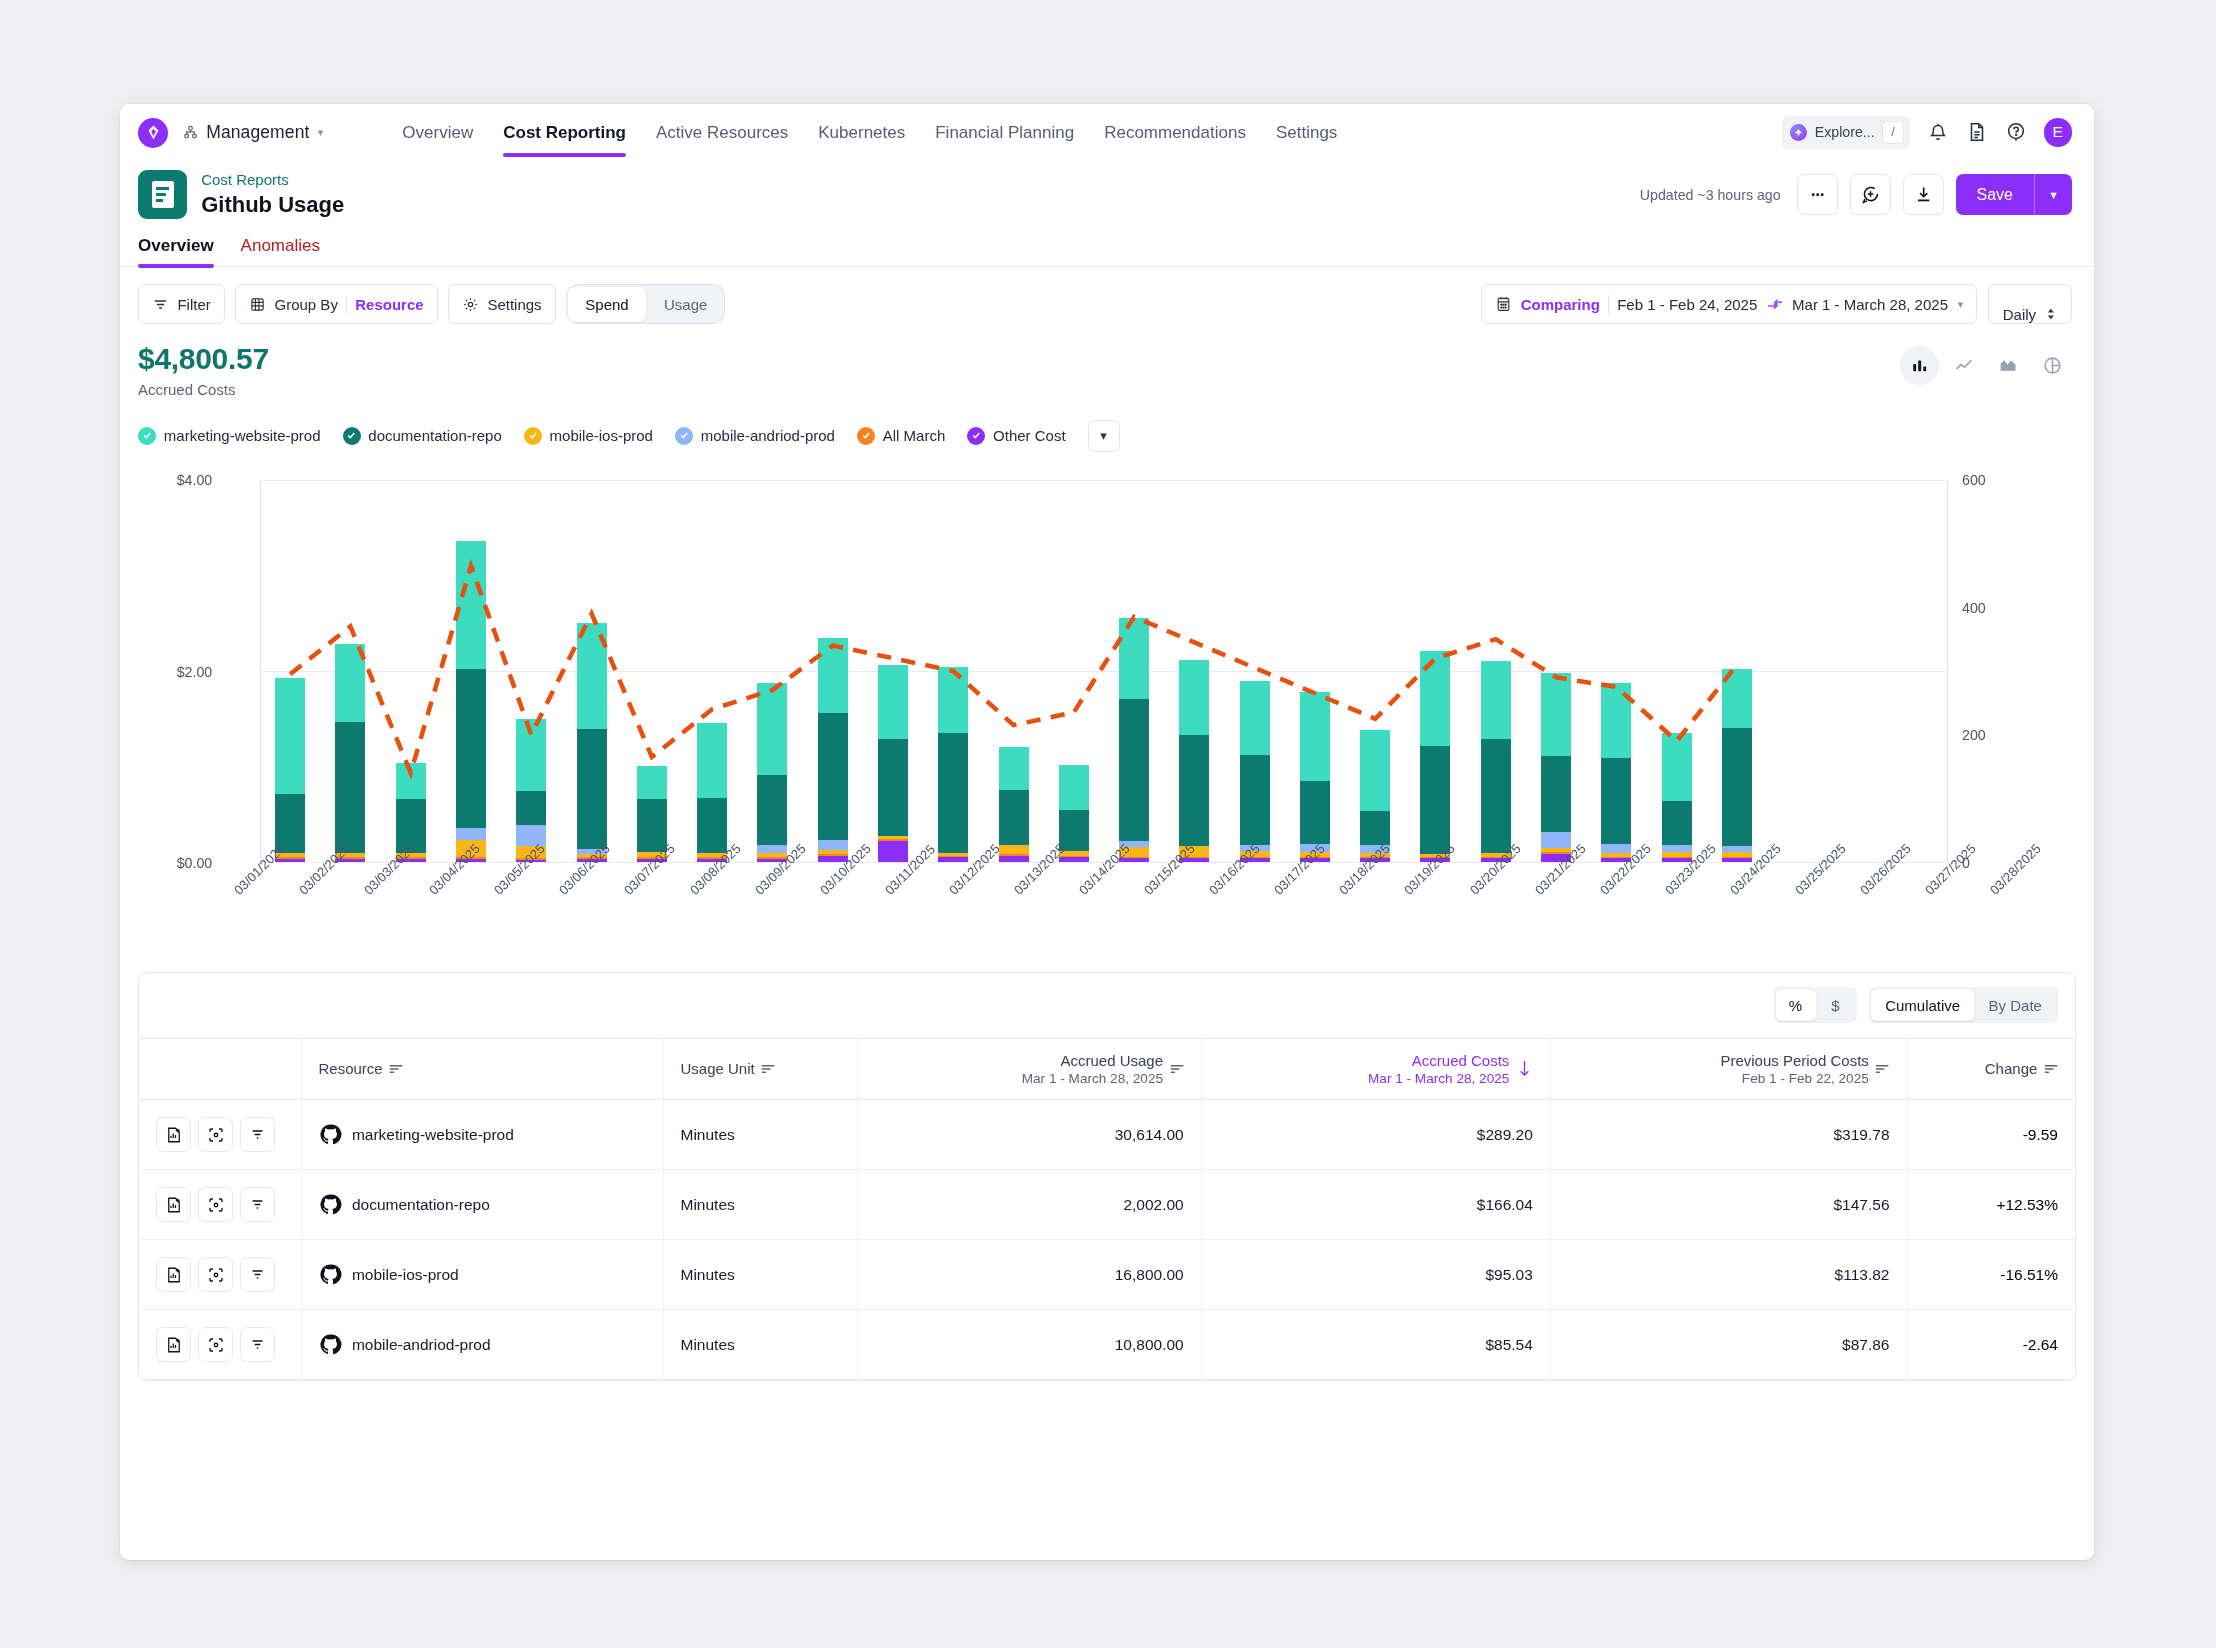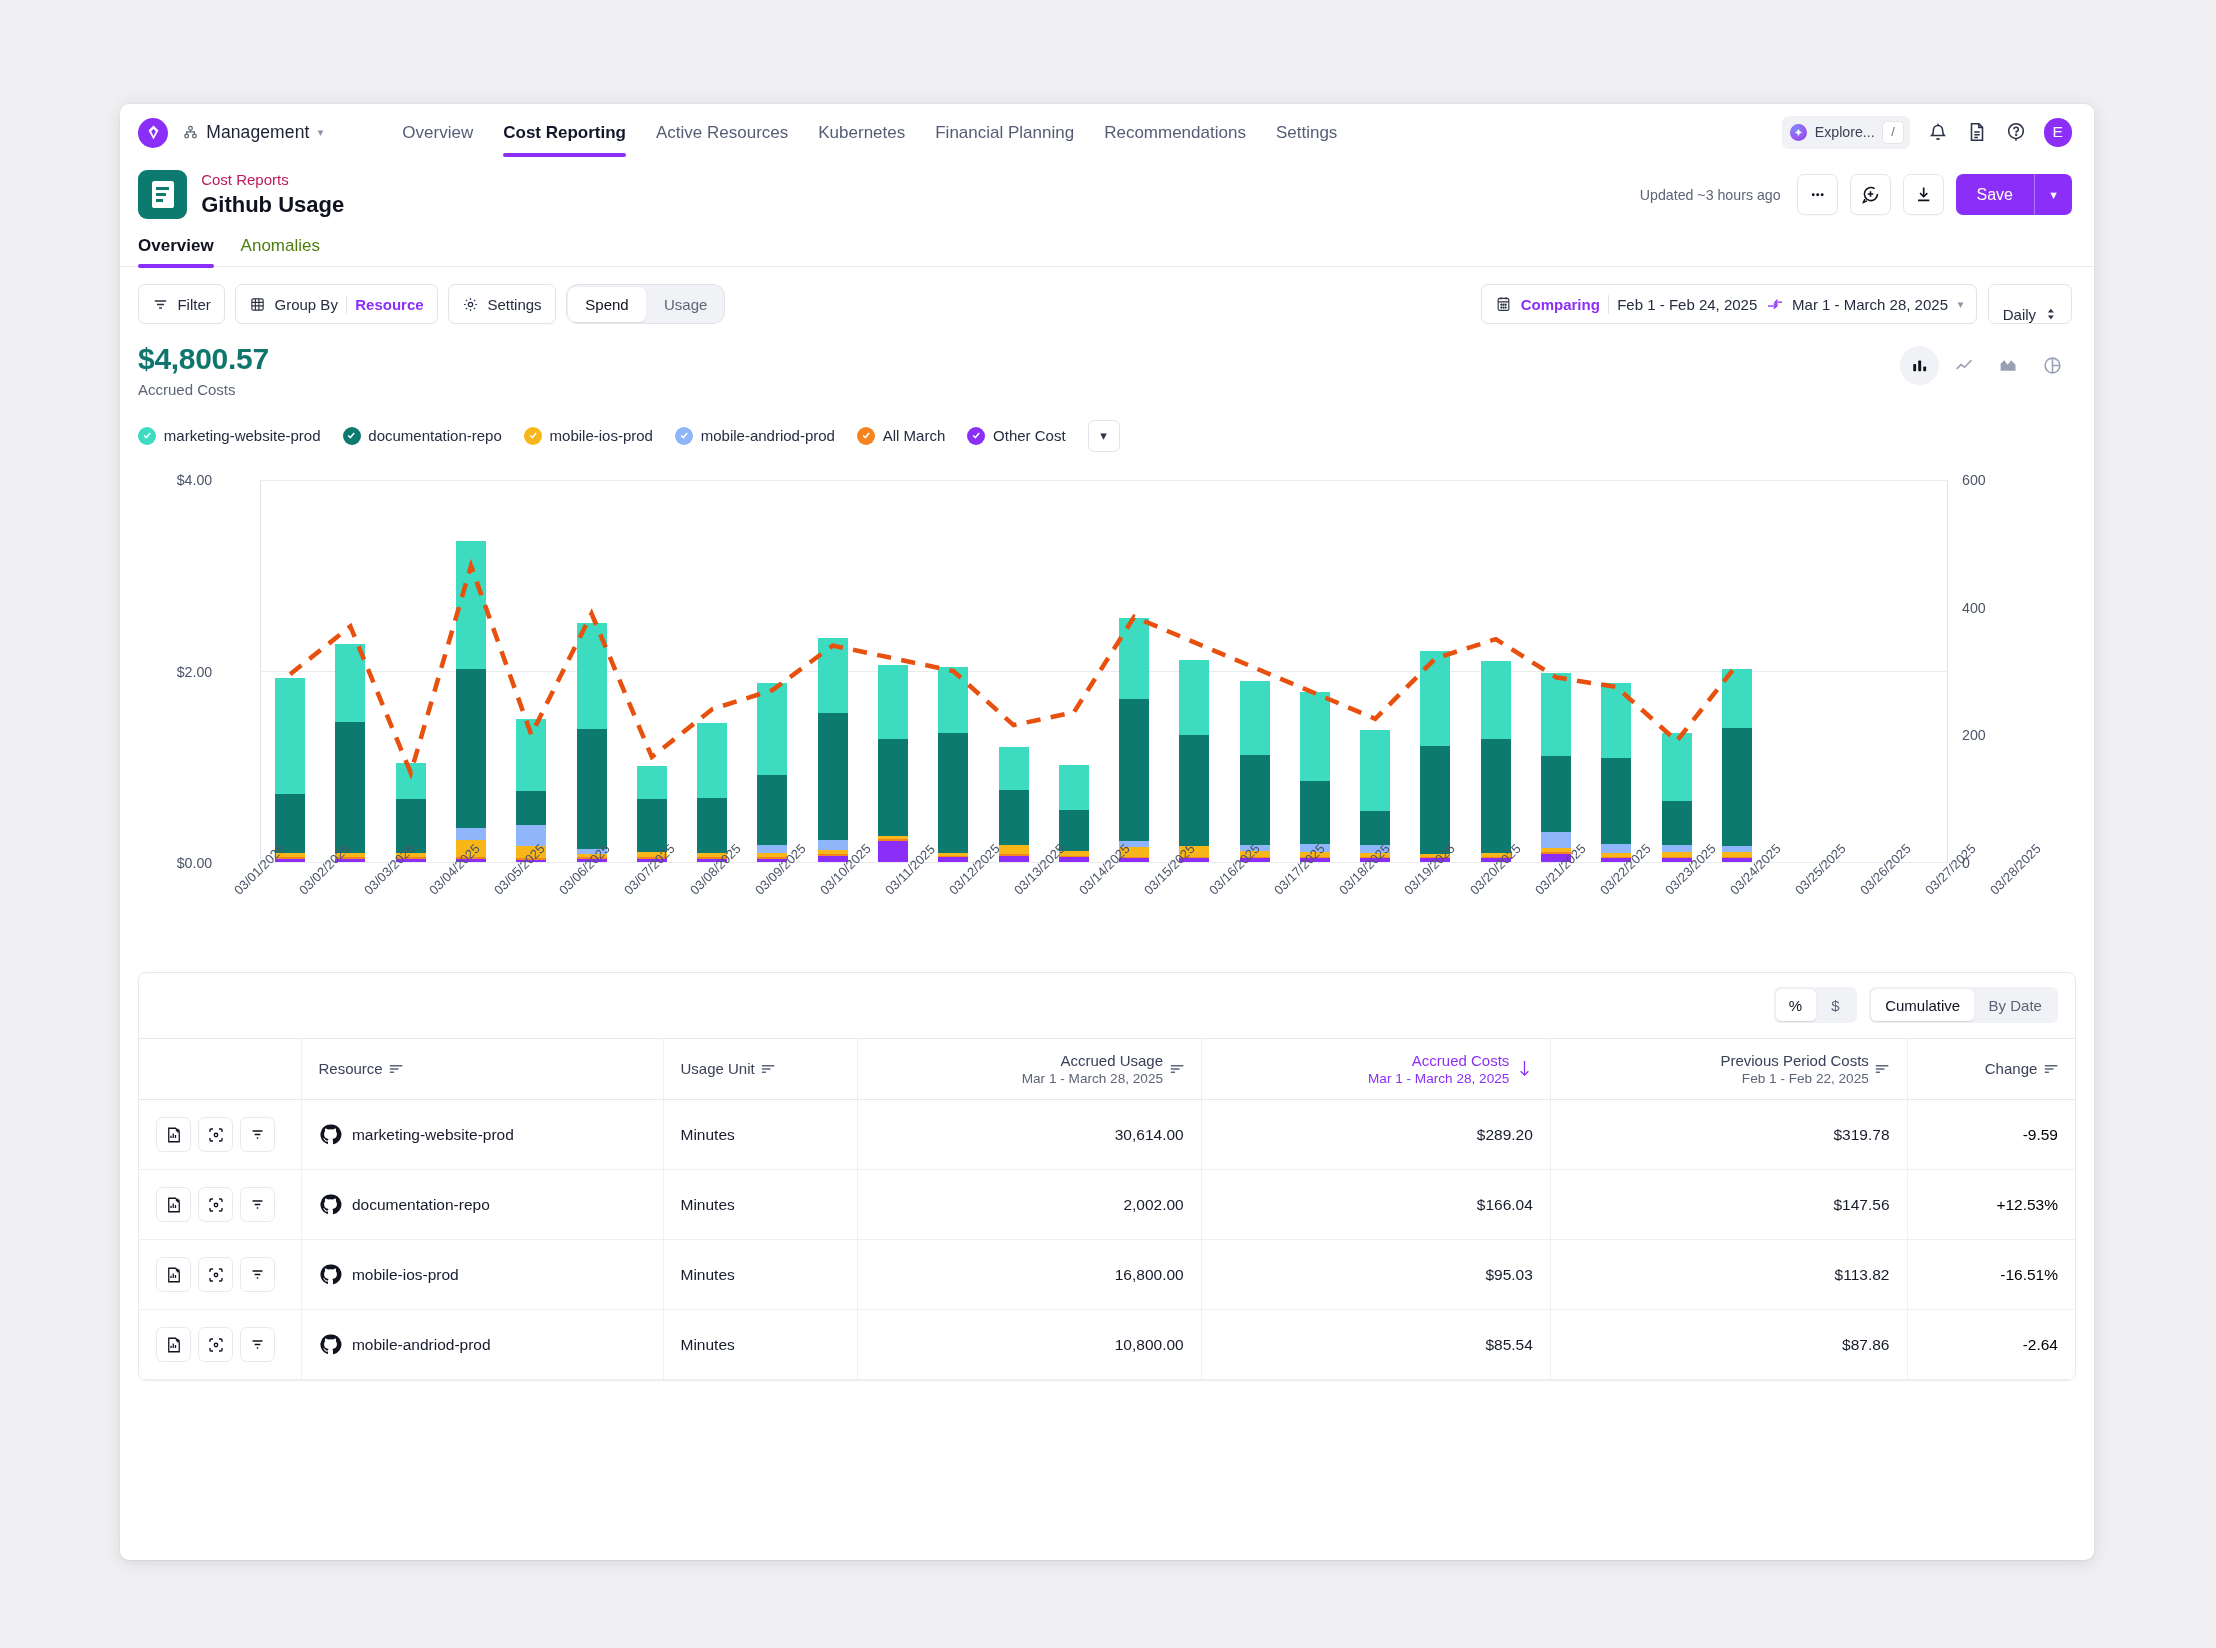--- a/index.html
+++ b/index.html
@@ -73,37 +73,37 @@
   .rpt-icon{
     width:49px;height:49px;border-radius:9px;background:#0d7a70;flex:none;
     display:flex;align-items:center;justify-content:center;
   }
   .rpt-icon .sheet{width:22px;height:27px;background:#fff;border-radius:2.6px;
     display:flex;flex-direction:column;justify-content:center;gap:3.2px;padding:0 4.5px;}
   .rpt-icon .sheet i{display:block;height:3.2px;background:#0d7a70;border-radius:0.6px;}
   .rpt-icon .sheet i:nth-child(2){width:78%;}
   .rpt-icon .sheet i:nth-child(3){width:55%;}
   .rpt-titles{margin-left:14.2px;}
-  .rpt-kicker{font-size:15px;color:#be185d;line-height:1.3;}
+  .rpt-kicker{font-size:15px;color:#0f766e;line-height:1.3;}
   .rpt-title{font-size:22px;color:#10131f;font-weight:700;line-height:1.25;margin-top:1.9px;}
   .rpt-actions{margin-left:auto;display:flex;align-items:center;gap:11.7px;}
   .updated{font-size:14.2px;color:#5c6478;margin-right:5.2px;}
   .icobtn{
     width:41px;height:41px;border:0.6px solid #e4e6ec;border-radius:7.1px;background:#fff;
     display:flex;align-items:center;justify-content:center;cursor:pointer;
     box-shadow:0 0.6px 0.6px rgba(16,19,31,.04);
   }
   .savebtn{display:flex;align-items:stretch;border-radius:7.1px;overflow:hidden;background:#8b2ff8;cursor:pointer;}
   .savebtn .lbl{padding:0 21px;display:flex;align-items:center;color:#fff;font-size:16px;height:41px;}
   .savebtn .dd{width:38px;display:flex;align-items:center;justify-content:center;border-left:0.6px solid rgba(255,255,255,.33);color:#fff;font-size:12.3px;}
 
   
   .subtabs{display:flex;align-items:flex-end;gap:27px;padding: 17px 22px 0 18px;
     border-bottom:0.6px solid #e9eaef;}
-  .subtab{font-size:17px;color:#4d7c0f;padding-bottom:10.4px;position:relative;cursor:pointer;}
+  .subtab{font-size:17px;color:#b91c1c;padding-bottom:10.4px;position:relative;cursor:pointer;}
   .subtab.active{color:#10131f;font-weight:700;}
   .subtab.active:after{content:"";position:absolute;left:0;right:0;bottom:-1.9px;height:3.9px;background:#8b2ff8;border-radius:1.9px;}
 
   
   .ctrlbar{display:flex;align-items:center;padding: 17px 22px 0 18px;gap:10.4px;}
   .pill{
     height:40px;border:0.6px solid #e1e3ea;border-radius:7.1px;background:#fff;
     display:flex;align-items:center;padding:0 13px;gap:8.4px;font-size:15px;color:#262c40;
     cursor:pointer;box-shadow:0 0.6px 0.6px rgba(16,19,31,.03);white-space:nowrap;
   }

